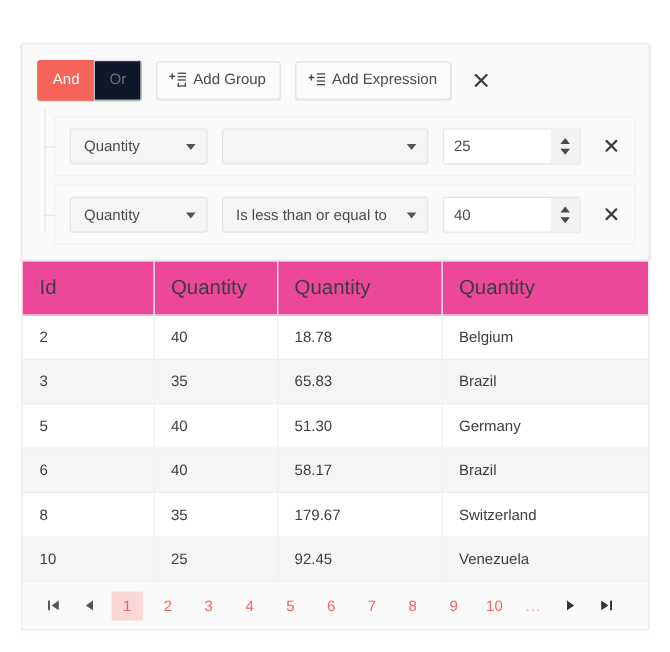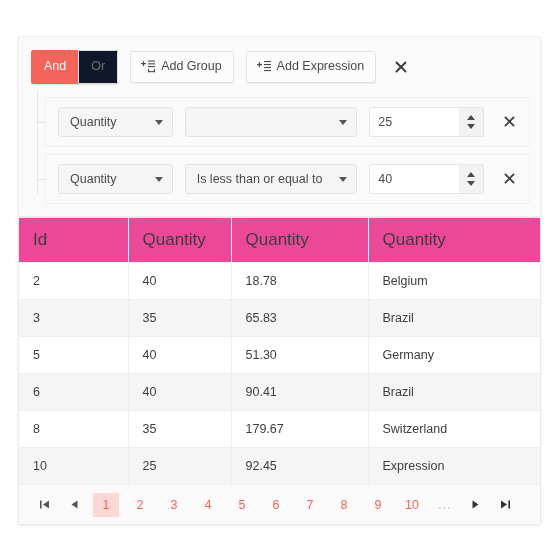--- a/index.html
+++ b/index.html
@@ -443,34 +443,34 @@
         </tr>
         <tr>
           <td>5</td>
           <td>40</td>
           <td>51.30</td>
           <td>Germany</td>
         </tr>
         <tr class="alt">
           <td>6</td>
           <td>40</td>
-          <td>90.41</td>
+          <td>58.17</td>
           <td>Brazil</td>
         </tr>
         <tr>
           <td>8</td>
           <td>35</td>
           <td>179.67</td>
           <td>Switzerland</td>
         </tr>
         <tr class="alt">
           <td>10</td>
           <td>25</td>
           <td>92.45</td>
-          <td>Expression</td>
+          <td>Venezuela</td>
         </tr>
       </tbody>
     </table>
 
     <div class="pager">
       <span class="pg nav">
         <svg width="11" height="11" viewBox="0 0 11 11">
           <g fill="#555555">
             <rect x="1" y="1.5" width="1.6" height="8"></rect>
             <polygon points="10,1.5 10,9.5 4,5.5"></polygon>

